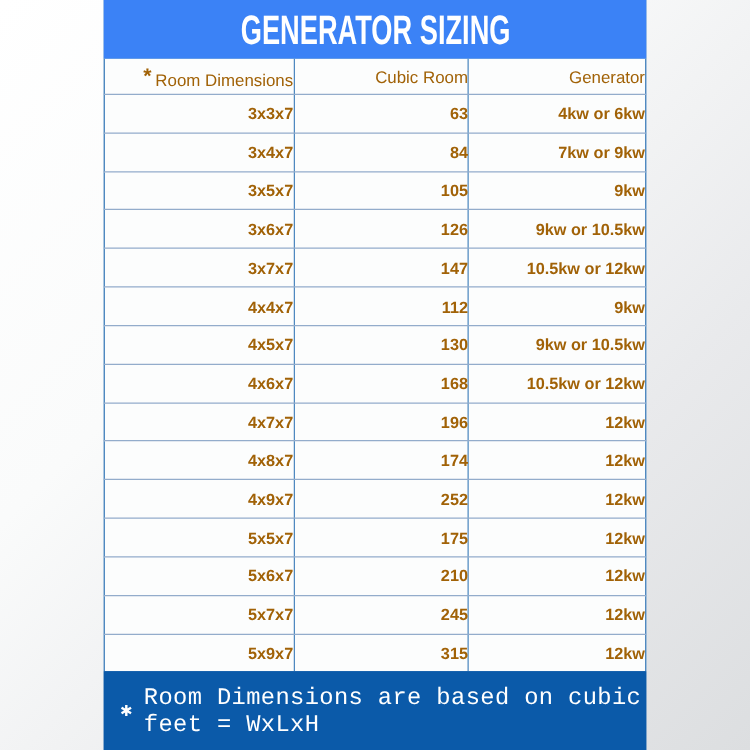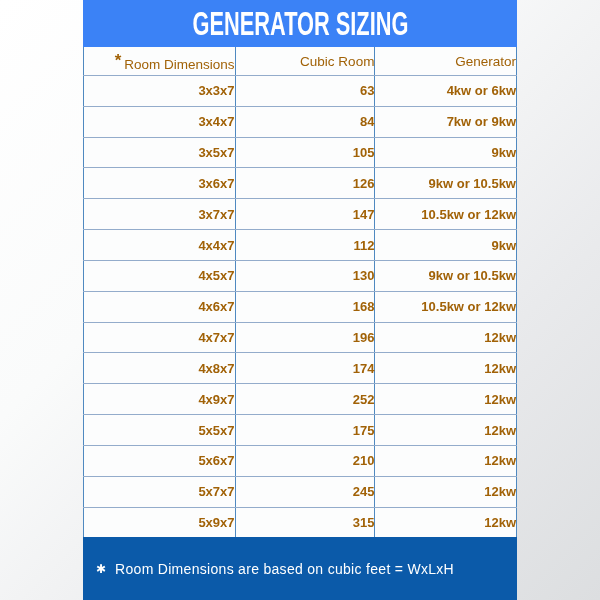--- a/index.html
+++ b/index.html
@@ -82,22 +82,23 @@
     display: flex;
     align-items: center;
     padding-left: 13px;
     color: #ffffff;
   }
   .footnote-marker {
     font-size: 12px;
     margin-right: 9px;
   }
   .footnote {
-    font-size: 14px;
+    font-size: 19px;
     letter-spacing: 0.3px;
+    font-family: Liberation Mono, monospace;
   }
 </style>
 </head>
 <body>
 
 <div class="stage">
   <div class="panel">
 
     <div class="title-band">
       <span class="title">GENERATOR SIZING</span>

